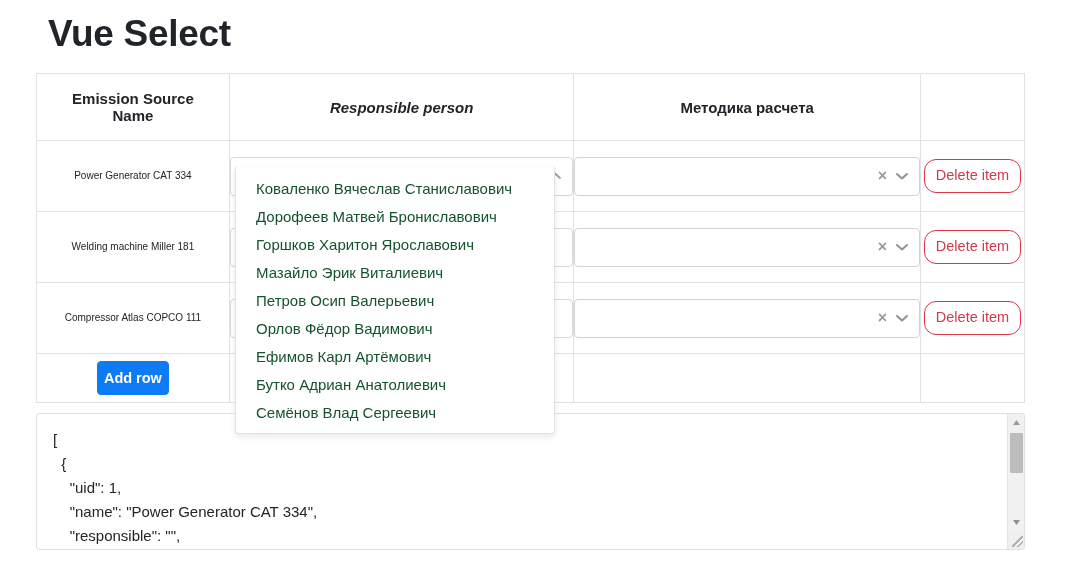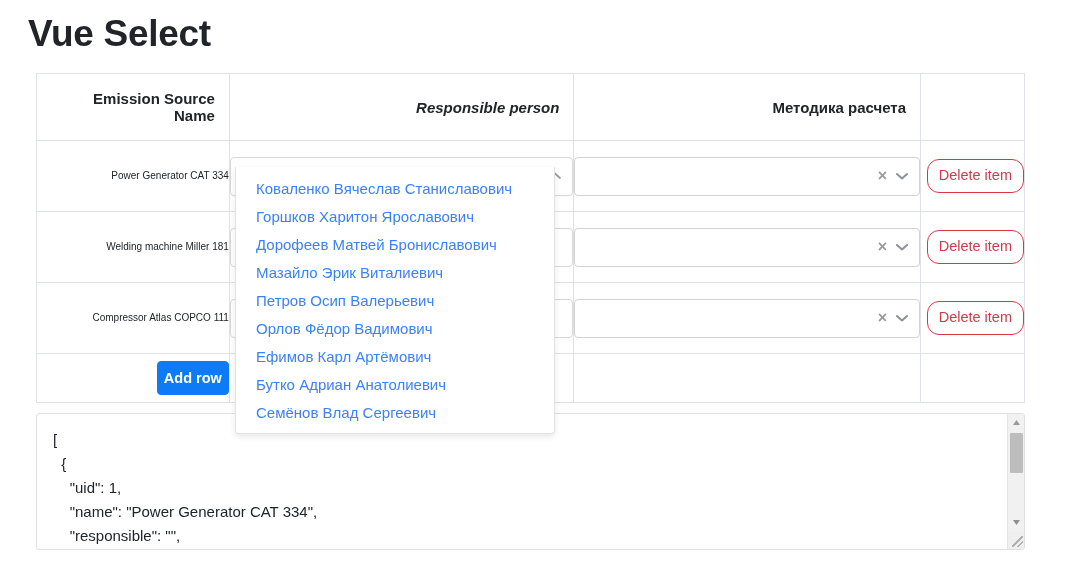--- a/index.html
+++ b/index.html
@@ -8,40 +8,40 @@
     width: 1065px; height: 573px;
     background: #ffffff;
     font-family: "Liberation Sans", sans-serif;
     color: #212529;
     overflow: hidden;
   }
   .page { position: relative; width: 1065px; height: 573px; }
 
   .page-title {
     position: absolute;
-    left: 28px; top: 14px;
+    left: 48px; top: 14px;
     font-size: 37px;
     font-weight: bold;
     letter-spacing: -0.3px;
     color: #212529;
     line-height: 1.1;
   }
 
   
   .tbl {
     position: absolute;
     left: 36px; top: 73px;
     width: 989px;
     border-collapse: collapse;
     background: #fff;
   }
   .tbl td, .tbl th {
     border: 1px solid #dee2e6;
     vertical-align: middle;
-    text-align: right;
+    text-align: center;
     padding: 0;
   }
   .tbl th {
     font-size: 15px;
     font-weight: bold;
     color: #212529;
     padding: 16px 14px;
     height: 53px;
   }
   .col-name  { width: 193px; }
@@ -92,21 +92,21 @@
     border-top: none;
     border-radius: 0 0 4px 4px;
     box-shadow: 0 3px 6px rgba(0,0,0,0.09);
     padding: 8px 0 6px 0;
     z-index: 40;
   }
   .vs-option {
     padding: 4px 20px;
     font-size: 15px;
     line-height: 20px;
-    color: #3b82f6;
+    color: #14532d;
     white-space: nowrap;
     cursor: pointer;
   }
 
   
   .sel-box {
     position: relative;
     height: 39px;
     border: 1px solid #d3d3d3;
     border-radius: 4px;
@@ -332,22 +332,22 @@
           </svg>
       </div>
       <div class="sb-grip">
           <i></i>
         </div>
     </div>
   </div>
 
   <div class="vs-dropdown" style="position:absolute; left:235px; top:167px;">
     <div class="vs-option">Коваленко Вячеслав Станиславович</div>
+    <div class="vs-option">Дорофеев Матвей Брониславович</div>
     <div class="vs-option">Горшков Харитон Ярославович</div>
-    <div class="vs-option">Дорофеев Матвей Брониславович</div>
     <div class="vs-option">Мазайло Эрик Виталиевич</div>
     <div class="vs-option">Петров Осип Валерьевич</div>
     <div class="vs-option">Орлов Фёдор Вадимович</div>
     <div class="vs-option">Ефимов Карл Артёмович</div>
     <div class="vs-option">Бутко Адриан Анатолиевич</div>
     <div class="vs-option">Семёнов Влад Сергеевич</div>
   </div>
 
 </div>
 

